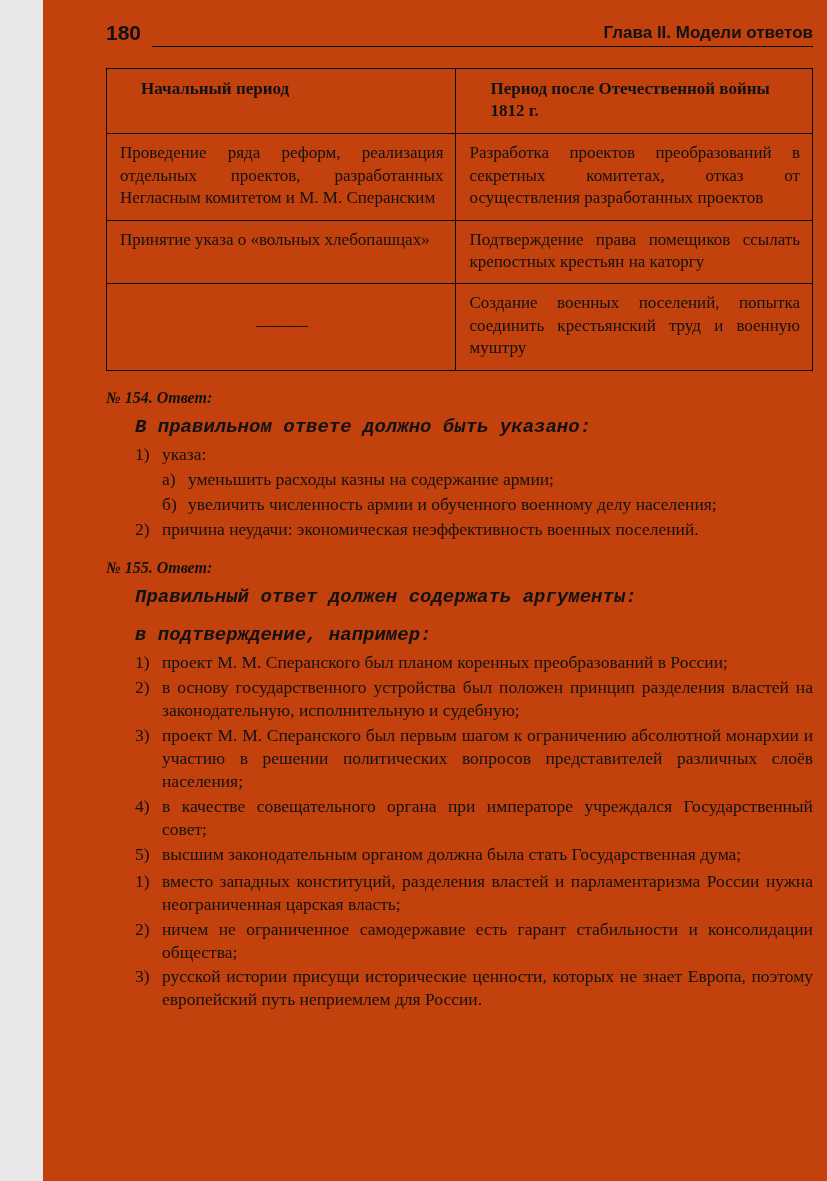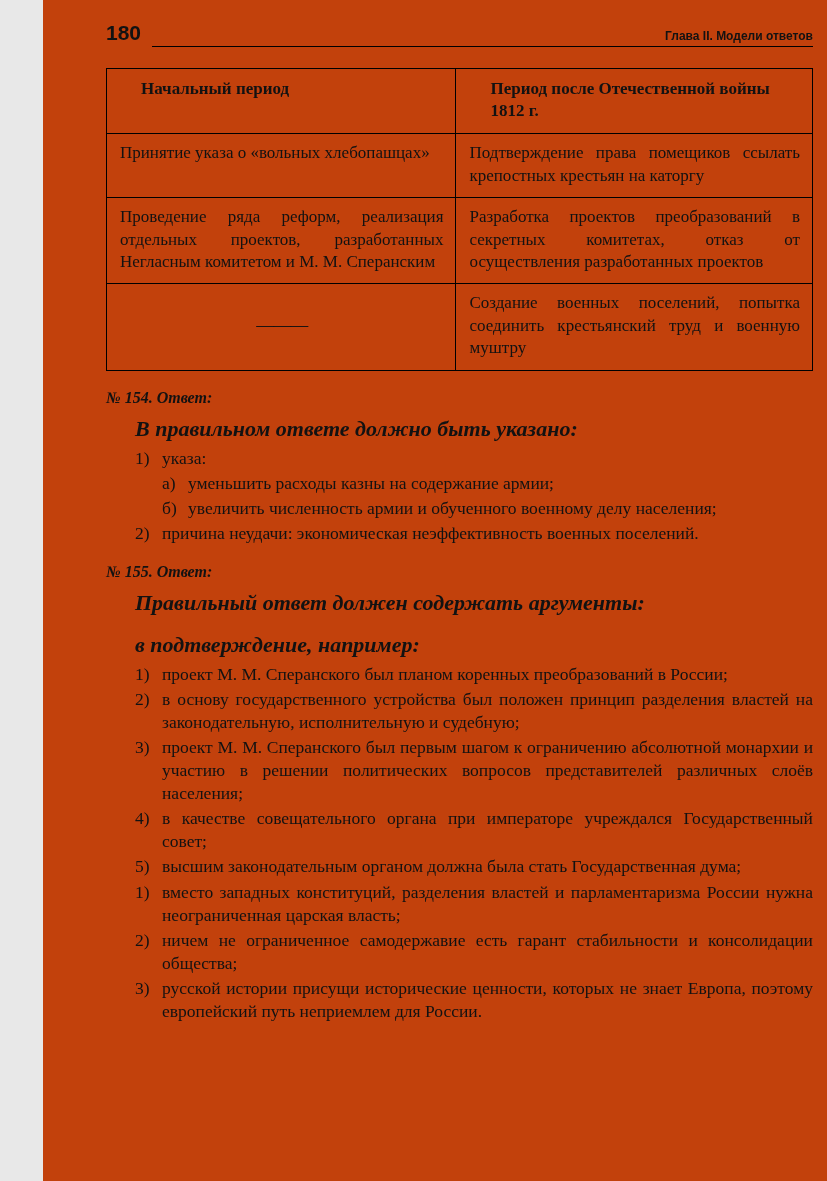--- a/index.html
+++ b/index.html
@@ -20,21 +20,21 @@
   }
   
   .page-header {
     display: flex;
     justify-content: space-between;
     align-items: flex-end;
     font-family: "Liberation Sans", sans-serif;
     font-weight: bold;
   }
   .page-number { font-size: 21px; line-height: 1; }
-  .chapter { font-size: 12px; line-height: 1.1; }
+  .chapter { font-size: 17px; line-height: 1.1; }
   .header-rule {
     border-bottom: 1.6px solid #000;
     margin-left: 46px;
     margin-top: 3px;
     height: 0;
   }
   
   table.answers-table {
     width: 100%;
     border-collapse: collapse;
@@ -68,24 +68,25 @@
   .section { margin-top: 17px; }
   .sec-heading {
     font-weight: bold;
     font-size: 16px;
     line-height: 1.25;
     font-style: italic;
   }
   .intro, .sub-heading {
     font-weight: bold;
     font-style: italic;
-    font-size: 22px;
+    font-size: 19px;
     margin-left: 29px;
     margin-top: 7px;
     line-height: 1.3;
+    font-family: Liberation Mono, monospace;
   }
   .sub-heading { margin-top: 13px; }
   .list { margin-top: 4px; }
   .item {
     display: flex;
     margin-left: 29px;
     margin-top: 2px;
     font-size: 17.5px;
     line-height: 1.31;
   }
@@ -111,26 +112,26 @@
       <col class="col-right">
     </colgroup>
     <thead>
       <tr>
         <th>Начальный период</th>
         <th>Период после Отечественной войны 1812 г.</th>
       </tr>
     </thead>
     <tbody>
       <tr>
+        <td>Проведение ряда реформ, реализация отдельных проектов, разработанных Негласным комитетом и М. М. Сперанским</td>
+        <td>Разработка проектов преобразований в секретных комитетах, отказ от осуществления разработанных проектов</td>
+      </tr>
+      <tr>
         <td>Принятие указа о «вольных хлебопашцах»</td>
         <td>Подтверждение права помещиков ссылать крепостных крестьян на каторгу</td>
-      </tr>
-      <tr>
-        <td>Проведение ряда реформ, реализация отдельных проектов, разработанных Негласным комитетом и М. М. Сперанским</td>
-        <td>Разработка проектов преобразований в секретных комитетах, отказ от осуществления разработанных проектов</td>
       </tr>
       <tr>
         <td class="dash-cell">———</td>
         <td>Создание военных поселений, попытка соединить крестьянский труд и военную муштру</td>
       </tr>
     </tbody>
   </table>
 
   <div class="section">
     <div class="sec-heading">№ 154. Ответ:</div>

